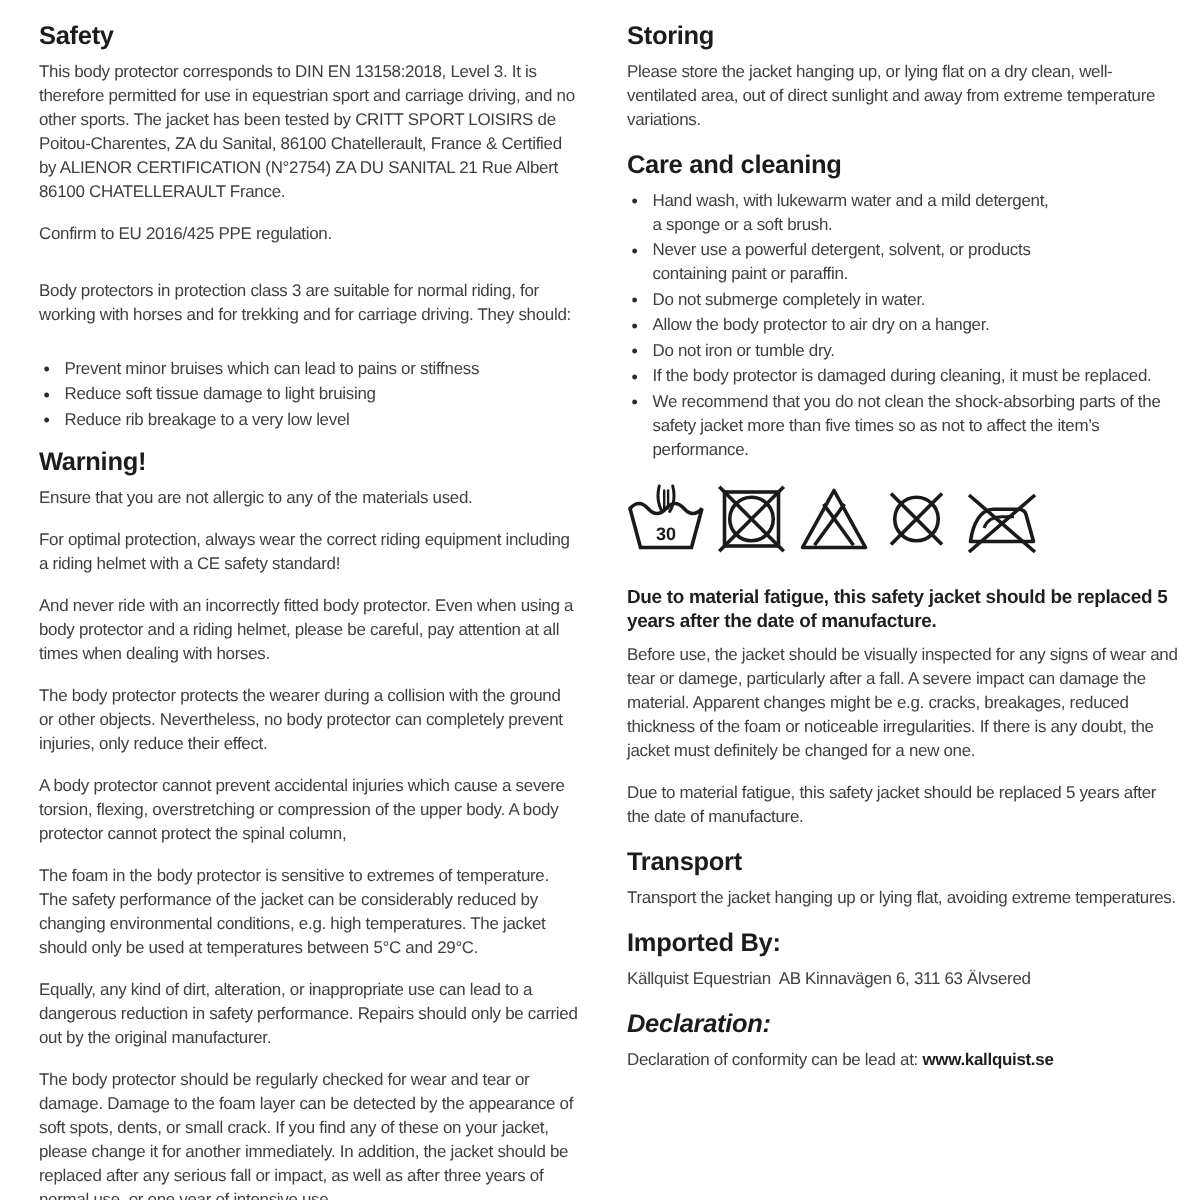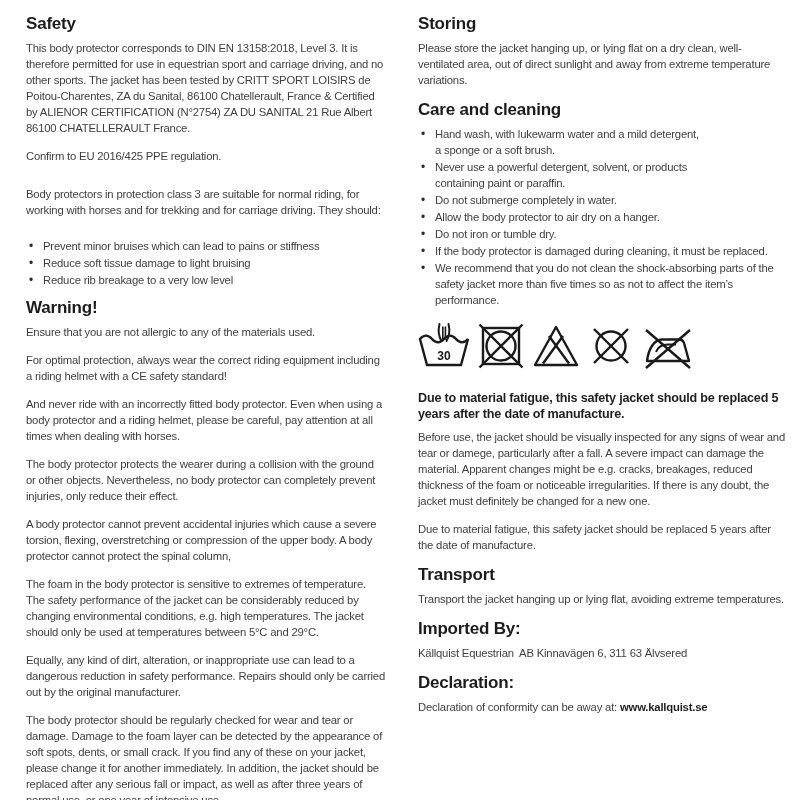--- a/index.html
+++ b/index.html
@@ -10,21 +10,21 @@
   .col{position:absolute;top:14px;}
   .col-left{left:26px;width:360px;}
   .col-right{left:418px;width:368px;}
   h2.sec{
     font-size:17px;font-weight:700;color:#1c1c1c;margin:0 0 6px 0;letter-spacing:-0.2px;
   }
   .warning-gap{margin-top:32px;}
   .care-gap{margin-top:8px;}
   .transport-gap{margin-top:26px;}
   .imported-gap{margin-top:18px;}
-  .decl-gap{margin-top:18px;}
+  .decl-gap{margin-top:18px;font-style:italic;}
   p.body, li.bullet{
     font-size:11.3px;line-height:16px;letter-spacing:-0.2px;margin:0 0 12px 0;color:#3f3f3f;
   }
   p.tight{margin-bottom:20px;}
   p.confirm{margin-bottom:22px;}
   ul.bullets{list-style:none;margin:2px 0 10px 0;padding:0;}
   ul.bullets li{
     position:relative;padding-left:17px;margin:0 0 1px 0;
     font-size:11.3px;line-height:16px;letter-spacing:-0.2px;white-space:pre-line;
   }
@@ -155,15 +155,15 @@
     <p class="body">Transport the jacket hanging up or lying flat, avoiding extreme temperatures.</p>
   </section>
 
   <section>
     <h2 class="sec imported-gap">Imported By:</h2>
     <p class="body pre imported-body">Källquist Equestrian  AB Kinnavägen 6, 311 63 Älvsered</p>
   </section>
 
   <section>
     <h2 class="sec decl-gap">Declaration:</h2>
-    <p class="body"><span>Declaration of conformity can be away at: </span><span class="url">www.kallquist.se</span></p>
+    <p class="body"><span>Declaration of conformity can be lead at: </span><span class="url">www.kallquist.se</span></p>
   </section>
 </div>
 
 </body></html>

